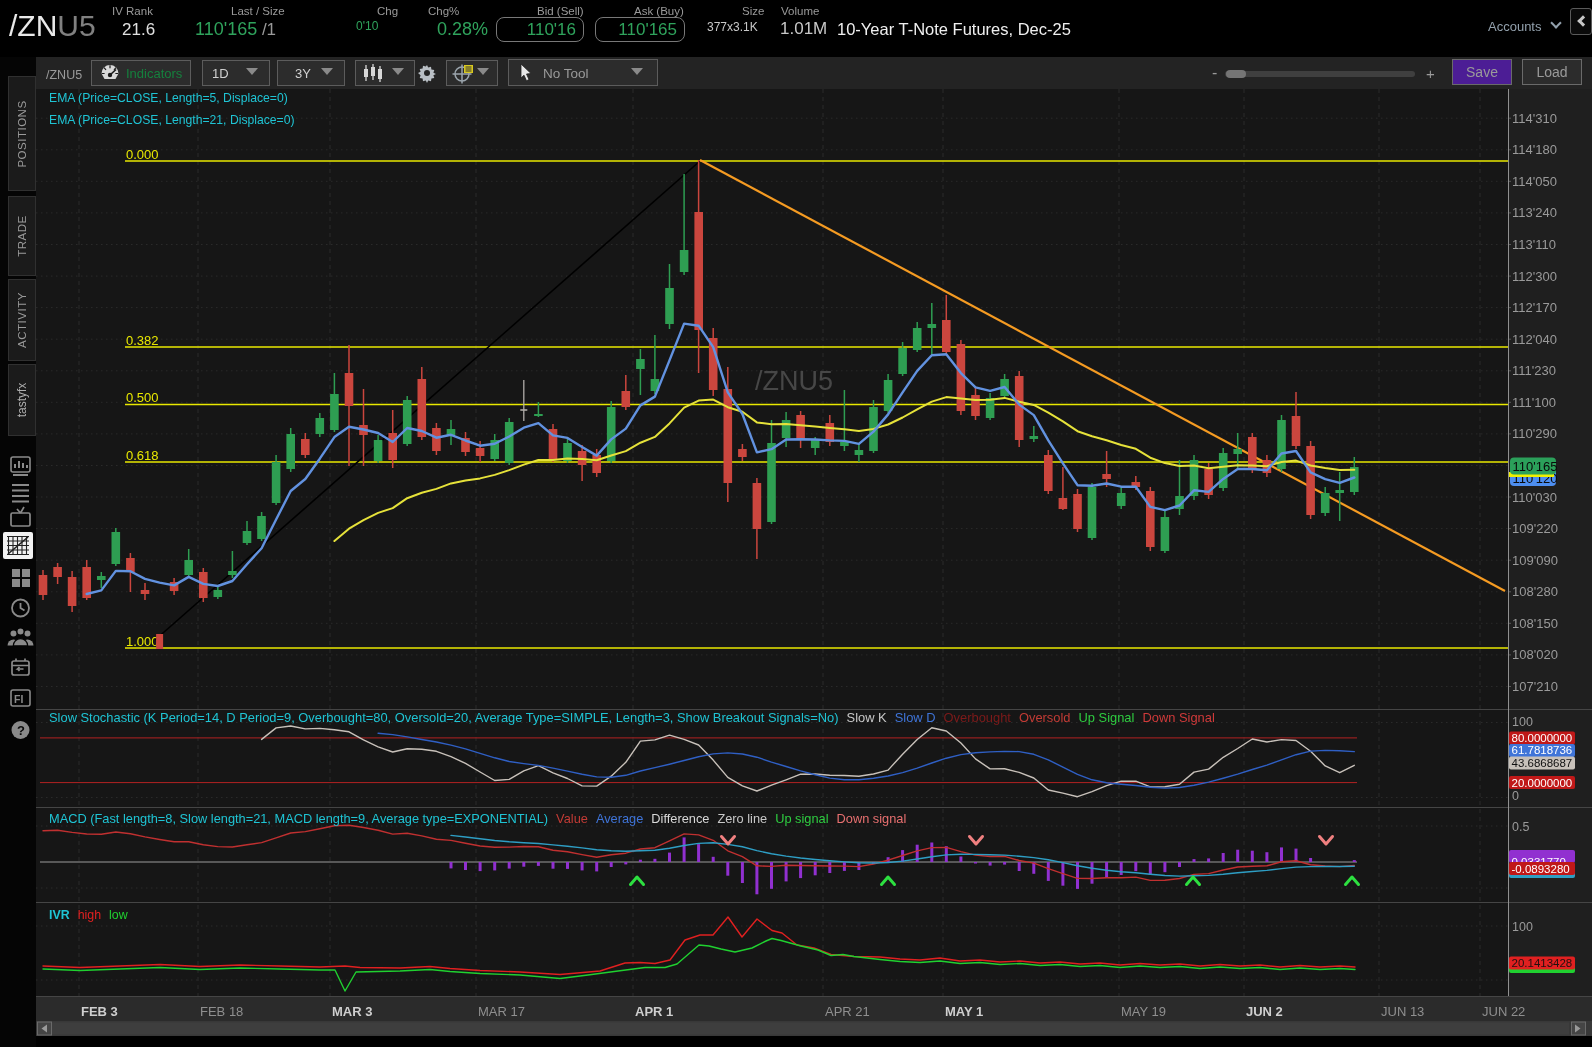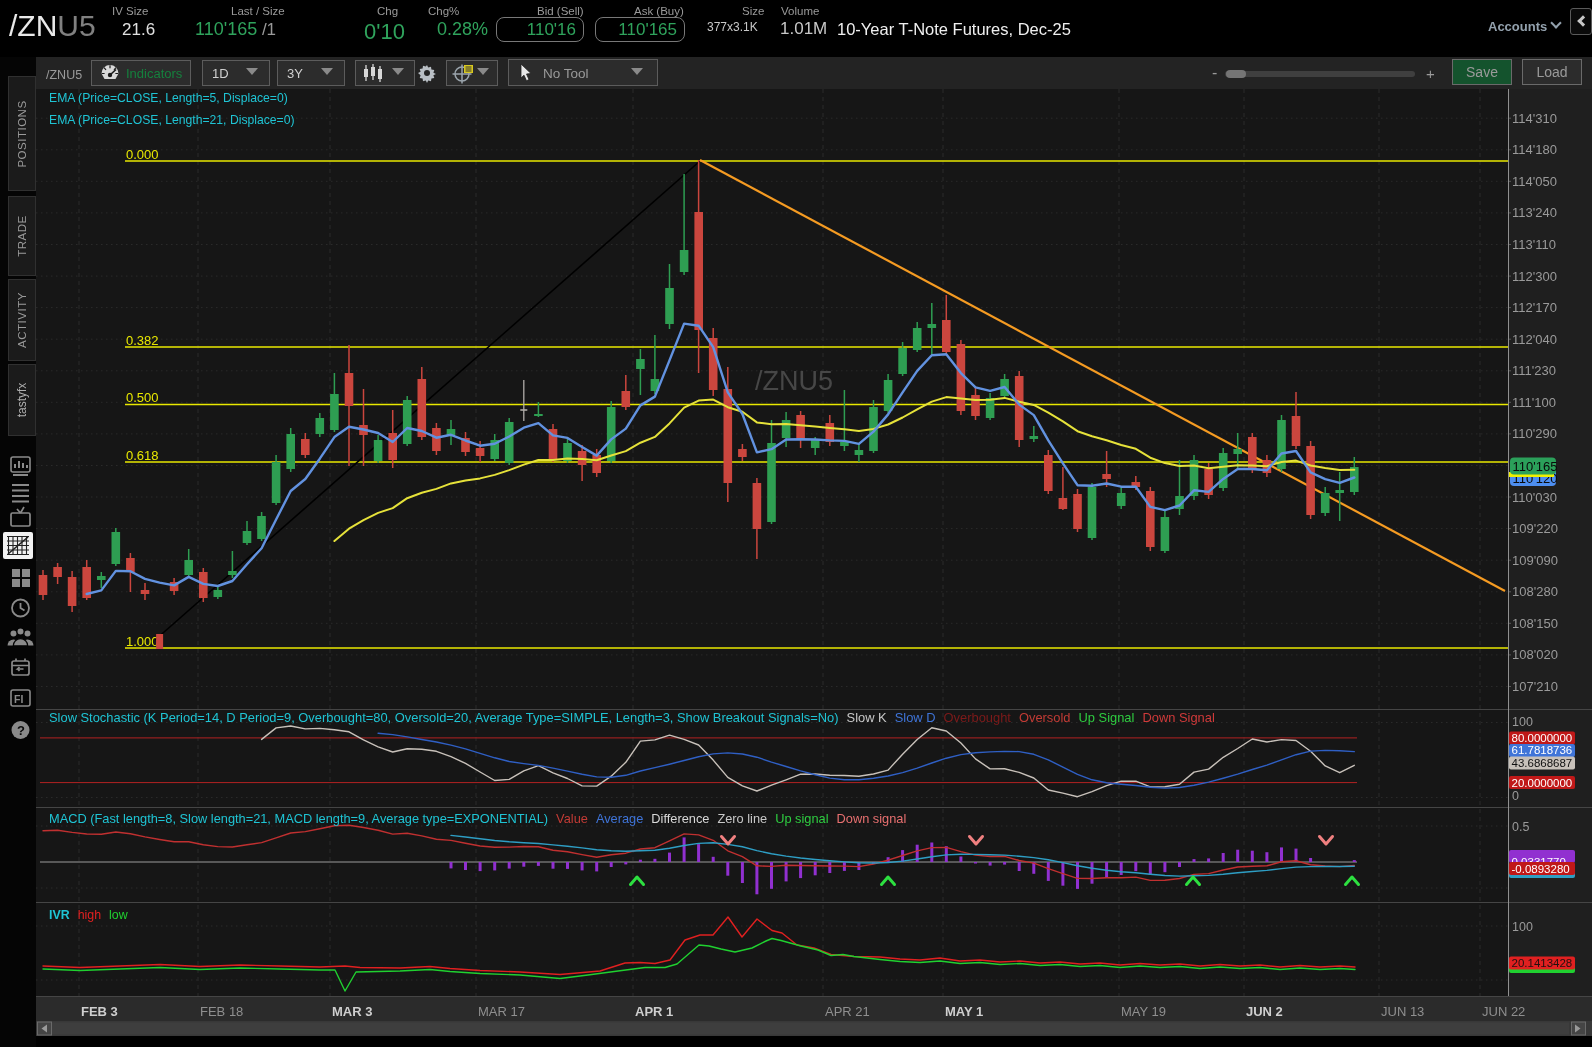--- a/index.html
+++ b/index.html
@@ -11,59 +11,59 @@
 .tbx{position:absolute;top:60px;height:26px;background:#2c2c2c;border:1px solid #5c5c5c;color:#c0c0c0;font-size:13px}
 .chev{position:absolute;width:0;height:0;border-left:6px solid transparent;border-right:6px solid transparent;border-top:7px solid #8a8a8a}
 .vtab{position:absolute;left:8px;width:28px;background:#1b1b1b;border:1px solid #303030;color:#9a9a9a}
 .vtab span{position:absolute;left:50%;top:50%;transform:translate(-50%,-50%) rotate(-90deg);white-space:nowrap;font-size:11.5px;letter-spacing:0.5px}
 </style></head>
 <body>
 <div id="root">
 
 <div class="abs" style="left:0;top:0;width:1592px;height:57px;background:#000"></div>
 <div class="abs" style="left:9px;top:9px;font-size:30px;color:#e9e9e9">/ZN<span style="color:#808080">U5</span></div>
-<div class="lbl" style="left:112px;top:5px">IV Size</div>
+<div class="lbl" style="left:112px;top:5px">IV Rank</div>
 <div class="abs" style="left:122px;top:20px;font-size:17px;color:#e0e0e0">21.6</div>
 <div class="lbl" style="left:231px;top:5px">Last / Size</div>
 <div class="abs" style="left:195px;top:19px;font-size:18px"><span class="grn">110'165</span><span style="color:#9a9a9a;font-size:17px"> /1</span></div>
 <div class="lbl" style="left:377px;top:5px">Chg</div>
-<div class="abs grn" style="left:364px;top:19px;font-size:22px">0'10</div>
+<div class="abs grn" style="left:356px;top:19px;font-size:12px">0'10</div>
 <div class="lbl" style="left:428px;top:5px">Chg%</div>
 <div class="abs grn" style="left:437px;top:19px;font-size:18px">0.28%</div>
 <div class="lbl" style="left:537px;top:5px">Bid (Sell)</div>
 <div class="hdrbox" style="left:496px;top:17px;width:88px">110'16</div>
 <div class="lbl" style="left:634px;top:5px">Ask (Buy)</div>
 <div class="hdrbox" style="left:595px;top:17px;width:90px">110'165</div>
 <div class="lbl" style="left:742px;top:5px">Size</div>
 <div class="abs" style="left:707px;top:20px;font-size:12px;color:#c8c8c8">377x3.1K</div>
 <div class="lbl" style="left:781px;top:5px">Volume</div>
 <div class="abs" style="left:780px;top:19px;font-size:17px;color:#c8c8c8">1.01M</div>
 <div class="abs" style="left:837px;top:20px;font-size:16.5px;color:#efefef">10-Year T-Note Futures, Dec-25</div>
-<div class="abs" style="left:1488px;top:19px;font-size:13px;color:#93a1ad;font-weight:bold">Accounts</div>
+<div class="abs" style="left:1488px;top:19px;font-size:13px;color:#93a1ad;font-weight:normal">Accounts</div>
 <div class="abs" style="left:1552px;top:19px;width:8px;height:8px;border-right:2.5px solid #93a1ad;border-bottom:2.5px solid #93a1ad;transform:rotate(45deg)"></div>
 <div class="abs" style="left:1570px;top:8px;width:22px;height:27px;border:1px solid #5a5a5a;border-radius:3px;background:#0a0a0a"></div>
 <div class="abs" style="left:1579px;top:17px;width:8px;height:8px;border-left:3px solid #c8c8c8;border-bottom:3px solid #c8c8c8;transform:rotate(45deg)"></div>
 
 <div class="abs" style="left:36px;top:57px;width:1556px;height:32px;background:#232323"></div>
 <div class="abs" style="left:46px;top:68px;font-size:12.5px;color:#9a9a9a">/ZNU5</div>
 <div class="tbx" style="left:91px;width:100px"></div>
 <svg class="abs" style="left:98px;top:62px" width="24" height="22" viewBox="0 0 24 22">
  <path d="M12 3 a8.5 8.5 0 0 1 8.5 8.5 l-3 5.5 h-11 l-3 -5.5 A8.5 8.5 0 0 1 12 3 Z" fill="#d8d8d8"></path>
  <g stroke="#1a1a1a" stroke-width="1.2">
         <path d="M12 3.2 v3 M6 5.6 l2 2.2 M18 5.6 l-2 2.2 M3.6 11.5 h3 M20.4 11.5 h-3"></path>
       </g>
  <circle cx="12" cy="13" r="2.2" fill="#1a1a1a"></circle>
       <path d="M12 13 L18 7.5" stroke="#1a1a1a" stroke-width="1.6"></path>
 </svg>
 <div class="abs" style="left:126px;top:66px;font-size:13px;color:#15803d">Indicators</div>
 <div class="tbx" style="left:202px;width:68px"></div>
 <div class="abs" style="left:212px;top:66px;font-size:13px;color:#d0d0d0">1D</div>
 <div class="chev" style="left:246px;top:68px"></div>
 <div class="tbx" style="left:277px;width:68px"></div>
-<div class="abs" style="left:287px;top:66px;font-size:13px;color:#d0d0d0">3Y</div>
+<div class="abs" style="left:295px;top:66px;font-size:13px;color:#d0d0d0">3Y</div>
 <div class="chev" style="left:321px;top:68px"></div>
 <div class="tbx" style="left:355px;width:60px"></div>
 <svg class="abs" style="left:361px;top:63px" width="24" height="20" viewBox="0 0 24 20">
  <g fill="#d8d8d8">
         <rect x="3" y="6" width="4" height="8"></rect>
         <line x1="5" y1="2" x2="5" y2="18" stroke="#d8d8d8" stroke-width="1.3"></line>
         <rect x="10" y="4" width="4" height="9"></rect>
         <line x1="12" y1="1" x2="12" y2="17" stroke="#d8d8d8" stroke-width="1.3"></line>
         <rect x="17" y="6" width="4" height="10"></rect>
         <line x1="19" y1="3" x2="19" y2="19" stroke="#d8d8d8" stroke-width="1.3"></line>
@@ -89,21 +89,21 @@
 <div class="tbx" style="left:508px;top:59px;width:150px;height:27px"></div>
 <svg class="abs" style="left:518px;top:63px" width="16" height="19" viewBox="0 0 16 19">
  <path d="M3 1 L13 10.5 L8.5 11 L11 16.5 L8.5 17.8 L6 12.2 L3 15 Z" fill="#e8e8e8" stroke="#222" stroke-width="0.8"></path>
 </svg>
 <div class="abs" style="left:543px;top:66px;font-size:13.5px;color:#9a9a9a">No Tool</div>
 <div class="chev" style="left:631px;top:68px"></div>
 <div class="abs" style="left:1212px;top:64px;font-size:16px;color:#9a9a9a">-</div>
 <div class="abs" style="left:1225px;top:70.5px;width:190px;height:6px;border-radius:3px;background:#3f3f3f"></div>
 <div class="abs" style="left:1226px;top:69.5px;width:20px;height:8px;border-radius:4px;background:#757575"></div>
 <div class="abs" style="left:1426px;top:65px;font-size:15px;color:#9a9a9a">+</div>
-<div class="abs" style="left:1452px;top:59px;width:60px;height:26px;border:1px solid #6a6a6a;background:#14532d;color:#9a9a9a;font-size:14px;text-align:center;padding-top:4px">Save</div>
+<div class="abs" style="left:1452px;top:59px;width:60px;height:26px;border:1px solid #6a6a6a;background:#4c1d95;color:#9a9a9a;font-size:14px;text-align:center;padding-top:4px">Save</div>
 <div class="abs" style="left:1522px;top:59px;width:60px;height:26px;border:1px solid #6a6a6a;background:#2c2c2c;color:#9a9a9a;font-size:14px;text-align:center;padding-top:4px">Load</div>
 
 <div class="abs" style="left:0;top:57px;width:36px;height:990px;background:#050505"></div>
 <div class="vtab" style="top:76px;height:115px">
       <span>POSITIONS</span>
     </div>
 <div class="vtab" style="top:196px;height:80px">
       <span>TRADE</span>
     </div>
 <div class="vtab" style="top:279px;height:82px">

